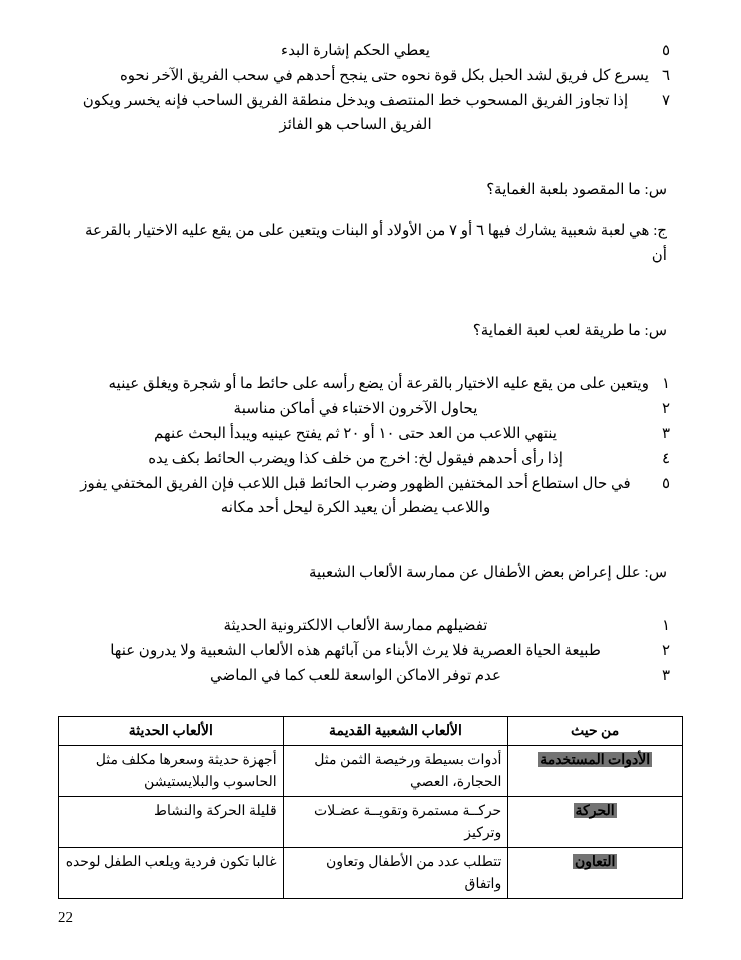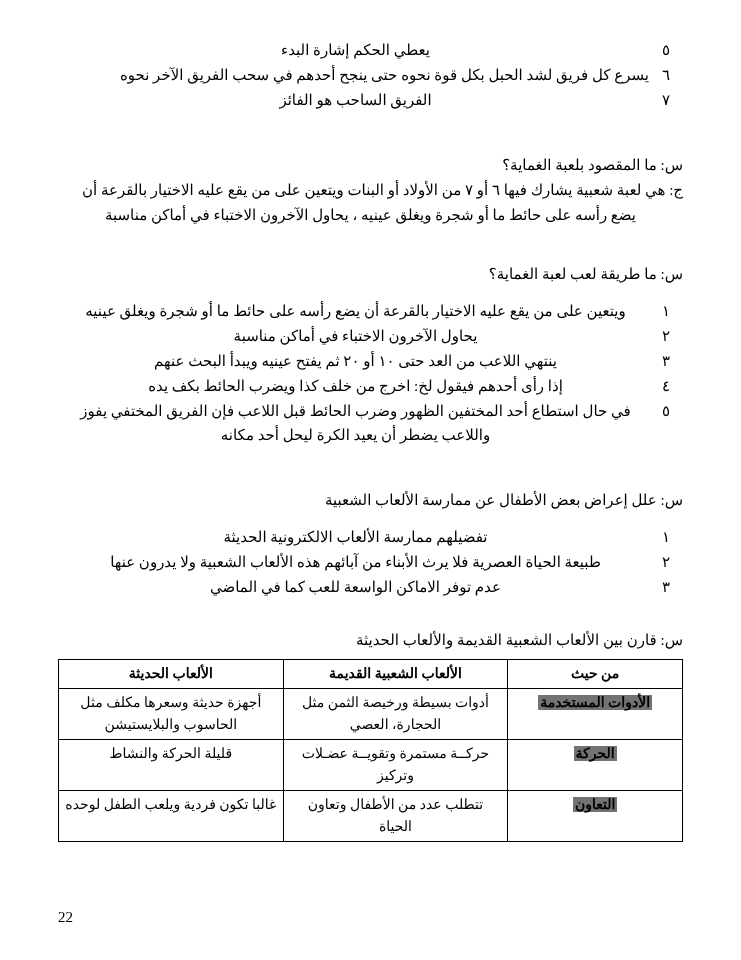--- a/index.html
+++ b/index.html
@@ -55,21 +55,21 @@
   .num-row .txt .cont {
     display: block;
     text-align: center;
   }
 
   
   .qa {
     margin-top: 16px;
   }
   .qa p {
-    margin: 0;
+    margin: 16px;
     font-size: 15px;
     line-height: 25px;
     text-align: right;
   }
   .q-line {
     margin: 0;
     font-size: 15px;
     line-height: 25px;
     text-align: right;
   }
@@ -96,21 +96,20 @@
   table.compare th {
     text-align: center;
     font-weight: bold;
   }
   table.compare td.rowhead {
     text-align: center;
     font-weight: bold;
     vertical-align: top;
   }
   table.compare td.cell {
-    text-align: center;
   }
   .hl {
     background: #737373;
     padding: 0 2px;
   }
   col.c-head { width: 28%; }
   col.c-old  { width: 36%; }
   col.c-new  { width: 36%; }
 
   
@@ -132,42 +131,42 @@
       <span class="num">٥</span>
       <span class="txt" style="text-align:center">يعطي الحكم إشارة البدء</span>
     </li>
     <li class="num-row">
       <span class="num">٦</span>
       <span class="txt" style="">يسرع كل فريق لشد الحبل بكل قوة نحوه حتى ينجح أحدهم في سحب الفريق الآخر نحوه</span>
     </li>
     <li class="num-row">
       <span class="num">٧</span>
       <span class="txt" style="text-align:center">
+        <span>إذا تجاوز الفريق المسحوب خط المنتصف ويدخل منطقة الفريق الساحب فإنه يخسر ويكون</span>
         <span class="cont">الفريق الساحب هو الفائز</span>
       </span>
     </li>
   </ul>
 
   <div class="spacer-lg"></div>
 
   <div class="qa">
     <p class="q-line">س: ما المقصود بلعبة الغماية؟</p>
     <p>ج: هي لعبة شعبية يشارك فيها ٦ أو ٧ من الأولاد أو البنات ويتعين على من يقع عليه الاختيار بالقرعة أن</p>
-    <p style="text-align:center">يضع رأسه على حائط ما أو شجرة ويغلق عينيه ، يحاول الآخرون الاختباء في أماكن مناسبة</p>
   </div>
 
   <div class="spacer-md"></div>
 
   <div class="qa">
     <p class="q-line">س: ما طريقة لعب لعبة الغماية؟</p>
     <div class="spacer-sm"></div>
     <ul class="num-list">
       <li class="num-row">
         <span class="num">١</span>
-        <span class="txt" style="text-align:center">ويتعين على من يقع عليه الاختيار بالقرعة أن يضع رأسه على حائط ما أو شجرة ويغلق عينيه</span>
+        <span class="txt" style="text-align:right">ويتعين على من يقع عليه الاختيار بالقرعة أن يضع رأسه على حائط ما أو شجرة ويغلق عينيه</span>
       </li>
       <li class="num-row">
         <span class="num">٢</span>
         <span class="txt" style="text-align:center">يحاول الآخرون الاختباء في أماكن مناسبة</span>
       </li>
       <li class="num-row">
         <span class="num">٣</span>
         <span class="txt" style="text-align:center">ينتهي اللاعب من العد حتى ١٠ أو ٢٠ ثم يفتح عينيه ويبدأ البحث عنهم</span>
       </li>
       <li class="num-row">
@@ -201,21 +200,20 @@
       <li class="num-row">
         <span class="num">٣</span>
         <span class="txt" style="text-align:center">عدم توفر الاماكن الواسعة للعب كما في الماضي</span>
       </li>
     </ul>
   </div>
 
   <div class="spacer-md"></div>
 
   <div class="qa" style="margin-top:10px">
-    <p class="q-line">س: قارن بين الألعاب الشعبية القديمة والألعاب الحديثة</p>
 
     <table class="compare">
       <colgroup>
         <col class="c-head">
         <col class="c-old">
         <col class="c-new">
       </colgroup>
       <thead>
         <tr>
           <th>من حيث</th>
@@ -229,21 +227,21 @@
           <td class="cell">أدوات بسيطة ورخيصة الثمن مثل الحجارة، العصي</td>
           <td class="cell">أجهزة حديثة وسعرها مكلف مثل الحاسوب والبلايستيشن</td>
         </tr>
         <tr>
           <td class="rowhead"><span class="hl">الحركة</span></td>
           <td class="cell">حركــة مستمرة وتقويــة عضـلات وتركيز</td>
           <td class="cell">قليلة الحركة والنشاط</td>
         </tr>
         <tr>
           <td class="rowhead"><span class="hl">التعاون</span></td>
-          <td class="cell">تتطلب عدد من الأطفال وتعاون الحياة</td>
+          <td class="cell">تتطلب عدد من الأطفال وتعاون واتفاق</td>
           <td class="cell">غالبا تكون فردية ويلعب الطفل لوحده</td>
         </tr>
       </tbody>
     </table>
   </div>
 
   <div class="page-number">22</div>
 </div>
 
 </body></html>

